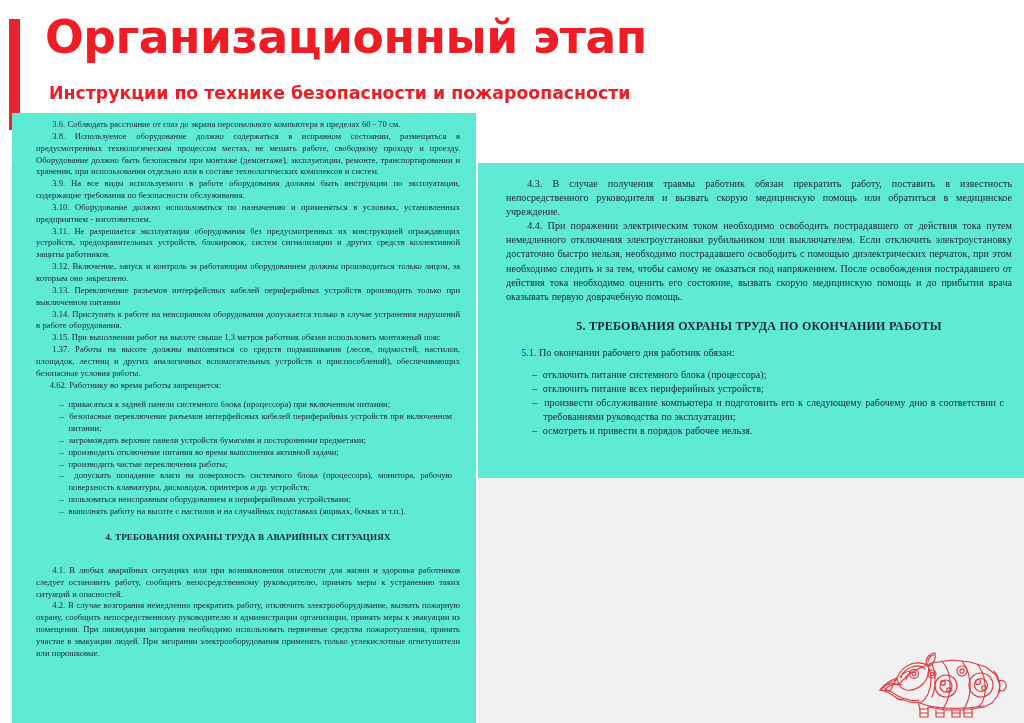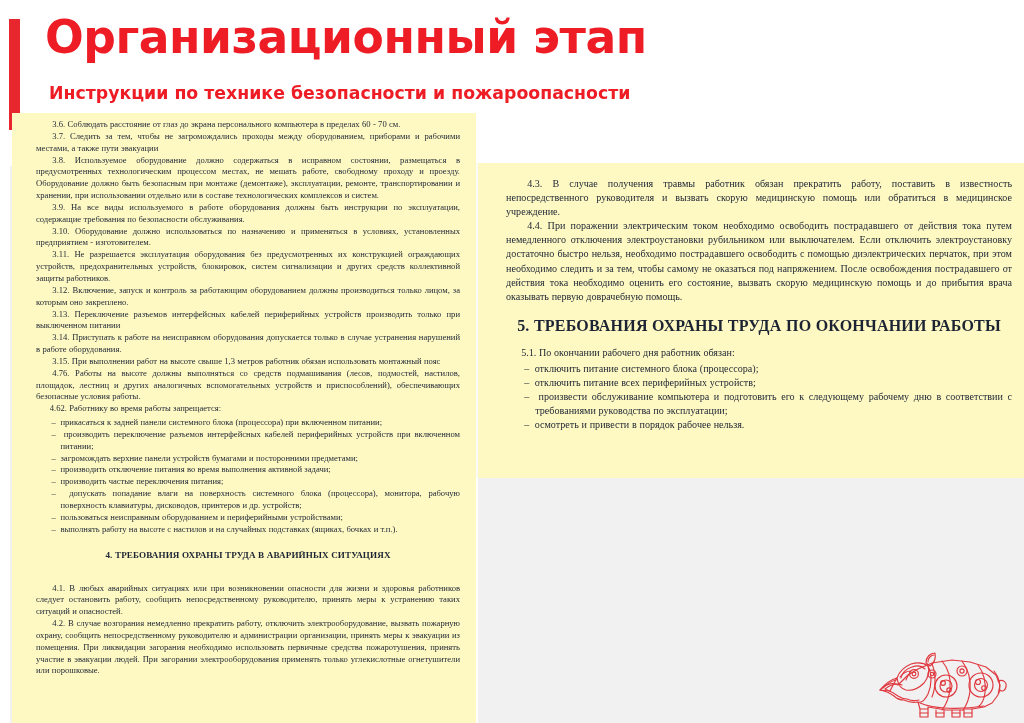--- a/index.html
+++ b/index.html
@@ -57,63 +57,63 @@
   
   .gutter{position:absolute;background:#f1f1f1;}
   .gutter-left{left:10px;top:166px;width:466px;height:557px;}
   .gutter-right{left:478px;top:478px;width:546px;height:245px;}
   .gutter-mid{left:476px;top:163px;width:4px;height:315px;background:#fafafa;}
 
   .scan{
     position:absolute;inset:0;
     padding:0;
     
-    background:#fef9c3;
+    background:#5eead4;
   }
 
   .col{
     position:absolute;
     text-align:justify;
     -webkit-hyphens:none;hyphens:none;
     word-spacing:0.02em;
   }
   .col-left{
     left:24px;top:6px;width:424px;
     font-size:8.6px;line-height:11.85px;
   }
   .col-right{
     left:28px;top:14px;width:506px;
     font-size:10.1px;line-height:14.1px;
   }
 
   p.para{margin:0;text-indent:1.9em;text-align:justify;}
   .col-right p.para{text-indent:2.1em;}
 
-  ul.dashlist{margin:0;padding:0;list-style:none;}
+  ul.dashlist{margin:8px;padding:0;list-style:none;}
   ul.dashlist li{
     margin:0;
     padding-left:2.85em;
     text-indent:-1.05em;
     text-align:justify;
   }
   ul.dashlist li::before{content:"\2013\00a0\00a0";}
 
   .col-right ul.dashlist li{padding-left:2.9em;text-indent:-1.1em;}
 
   h3.sec{
     margin:13px 0 22px 0;
     font-size:9.1px;
     line-height:12px;
     font-weight:700;
     text-align:center;
     letter-spacing:0.1px;
   }
   .col-right h3.sec{
     margin:16px 0 14px 0;
-    font-size:16px;
+    font-size:12px;
     letter-spacing:0.2px;
   }
   .lead{margin:0 0 2px 0;text-indent:1.6em;}
   .col-right .lead{text-indent:1.5em;}
 
   
   .rhino{
     position:absolute;left:866px;top:641px;width:150px;height:82px;
   }
   .rhino svg{display:block;width:150px;height:82px;}
@@ -129,38 +129,37 @@
 
 <div class="gutter gutter-left"></div>
 <div class="gutter gutter-right"></div>
 <div class="gutter gutter-mid"></div>
 
 <div class="sheet sheet-left">
   <div class="scan">
     <div class="col col-left">
 
       <p class="para">3.6. Соблюдать расстояние от глаз до экрана персонального компьютера в пределах 60 - 70 см.</p>
-      <p class="para">3.7. Следить за тем, чтобы не загромождались проходы между оборудованием, приборами и рабочими местами, а также пути эвакуации</p>
       <p class="para">3.8. Используемое оборудование должно содержаться в исправном состоянии, размещаться в предусмотренных технологическим процессом местах, не мешать работе, свободному проходу и проезду. Оборудование должно быть безопасным при монтаже (демонтаже), эксплуатации, ремонте, транспортировании и хранении, при использовании отдельно или в составе технологических комплексов и систем.</p>
       <p class="para">3.9. На все виды используемого в работе оборудования должны быть инструкции по эксплуатации, содержащие требования по безопасности обслуживания.</p>
       <p class="para">3.10. Оборудование должно использоваться по назначению и применяться в условиях, установленных предприятием - изготовителем.</p>
       <p class="para">3.11. Не разрешается эксплуатация оборудования без предусмотренных их конструкцией ограждающих устройств, предохранительных устройств, блокировок, систем сигнализации и других средств коллективной защиты работников.</p>
       <p class="para">3.12. Включение, запуск и контроль за работающим оборудованием должны производиться только лицом, за которым оно закреплено.</p>
       <p class="para">3.13. Переключение разъемов интерфейсных кабелей периферийных устройств производить только при выключенном питании</p>
       <p class="para">3.14. Приступать к работе на неисправном оборудования допускается только в случае устранения нарушений в работе оборудования.</p>
       <p class="para">3.15. При выполнении работ на высоте свыше 1,3 метров работник обязан использовать монтажный пояс</p>
-      <p class="para">4.76. Работы на высоте должны выполняться со средств подмашивания (лесов, подмостей, настилов, площадок, лестниц и других аналогичных вспомогательных устройств и приспособлений), обеспечивающих безопасные условия работы.</p>
+      <p class="para">1.37. Работы на высоте должны выполняться со средств подмашивания (лесов, подмостей, настилов, площадок, лестниц и других аналогичных вспомогательных устройств и приспособлений), обеспечивающих безопасные условия работы.</p>
 
       <p class="lead">4.62. Работнику во время работы запрещается:</p>
       <ul class="dashlist">
         <li>прикасаться к задней панели системного блока (процессора) при включенном питании;</li>
-        <li>производить переключение разъемов интерфейсных кабелей периферийных устройств при включенном питании;</li>
+        <li>безопасные переключение разъемов интерфейсных кабелей периферийных устройств при включенном питании;</li>
         <li>загромождать верхние панели устройств бумагами и посторонними предметами;</li>
         <li>производить отключение питания во время выполнения активной задачи;</li>
-        <li>производить частые переключения питания;</li>
+        <li>производить частые переключения работы;</li>
         <li>допускать попадание влаги на поверхность системного блока (процессора), монитора, рабочую поверхность клавиатуры, дисководов, принтеров и др. устройств;</li>
         <li>пользоваться неисправным оборудованием и периферийными устройствами;</li>
         <li>выполнять работу на высоте с настилов и на случайных подставках (ящиках, бочках и т.п.).</li>
       </ul>
 
       <h3 class="sec">4. ТРЕБОВАНИЯ ОХРАНЫ ТРУДА В АВАРИЙНЫХ СИТУАЦИЯХ</h3>
 
       <p class="para">4.1. В любых аварийных ситуациях или при возникновении опасности для жизни и здоровья работников следует остановить работу, сообщить непосредственному руководителю, принять меры к устранению таких ситуаций и опасностей.</p>
       <p class="para">4.2. В случае возгорания немедленно прекратить работу, отключить электрооборудование, вызвать пожарную охрану, сообщить непосредственному руководителю и администрации организации, принять меры к эвакуации из помещения. При ликвидации загорания необходимо использовать первичные средства пожаротушения, принять участие в эвакуации людей. При загорании электрооборудования применять только углекислотные огнетушители или порошковые.</p>
     </div>

